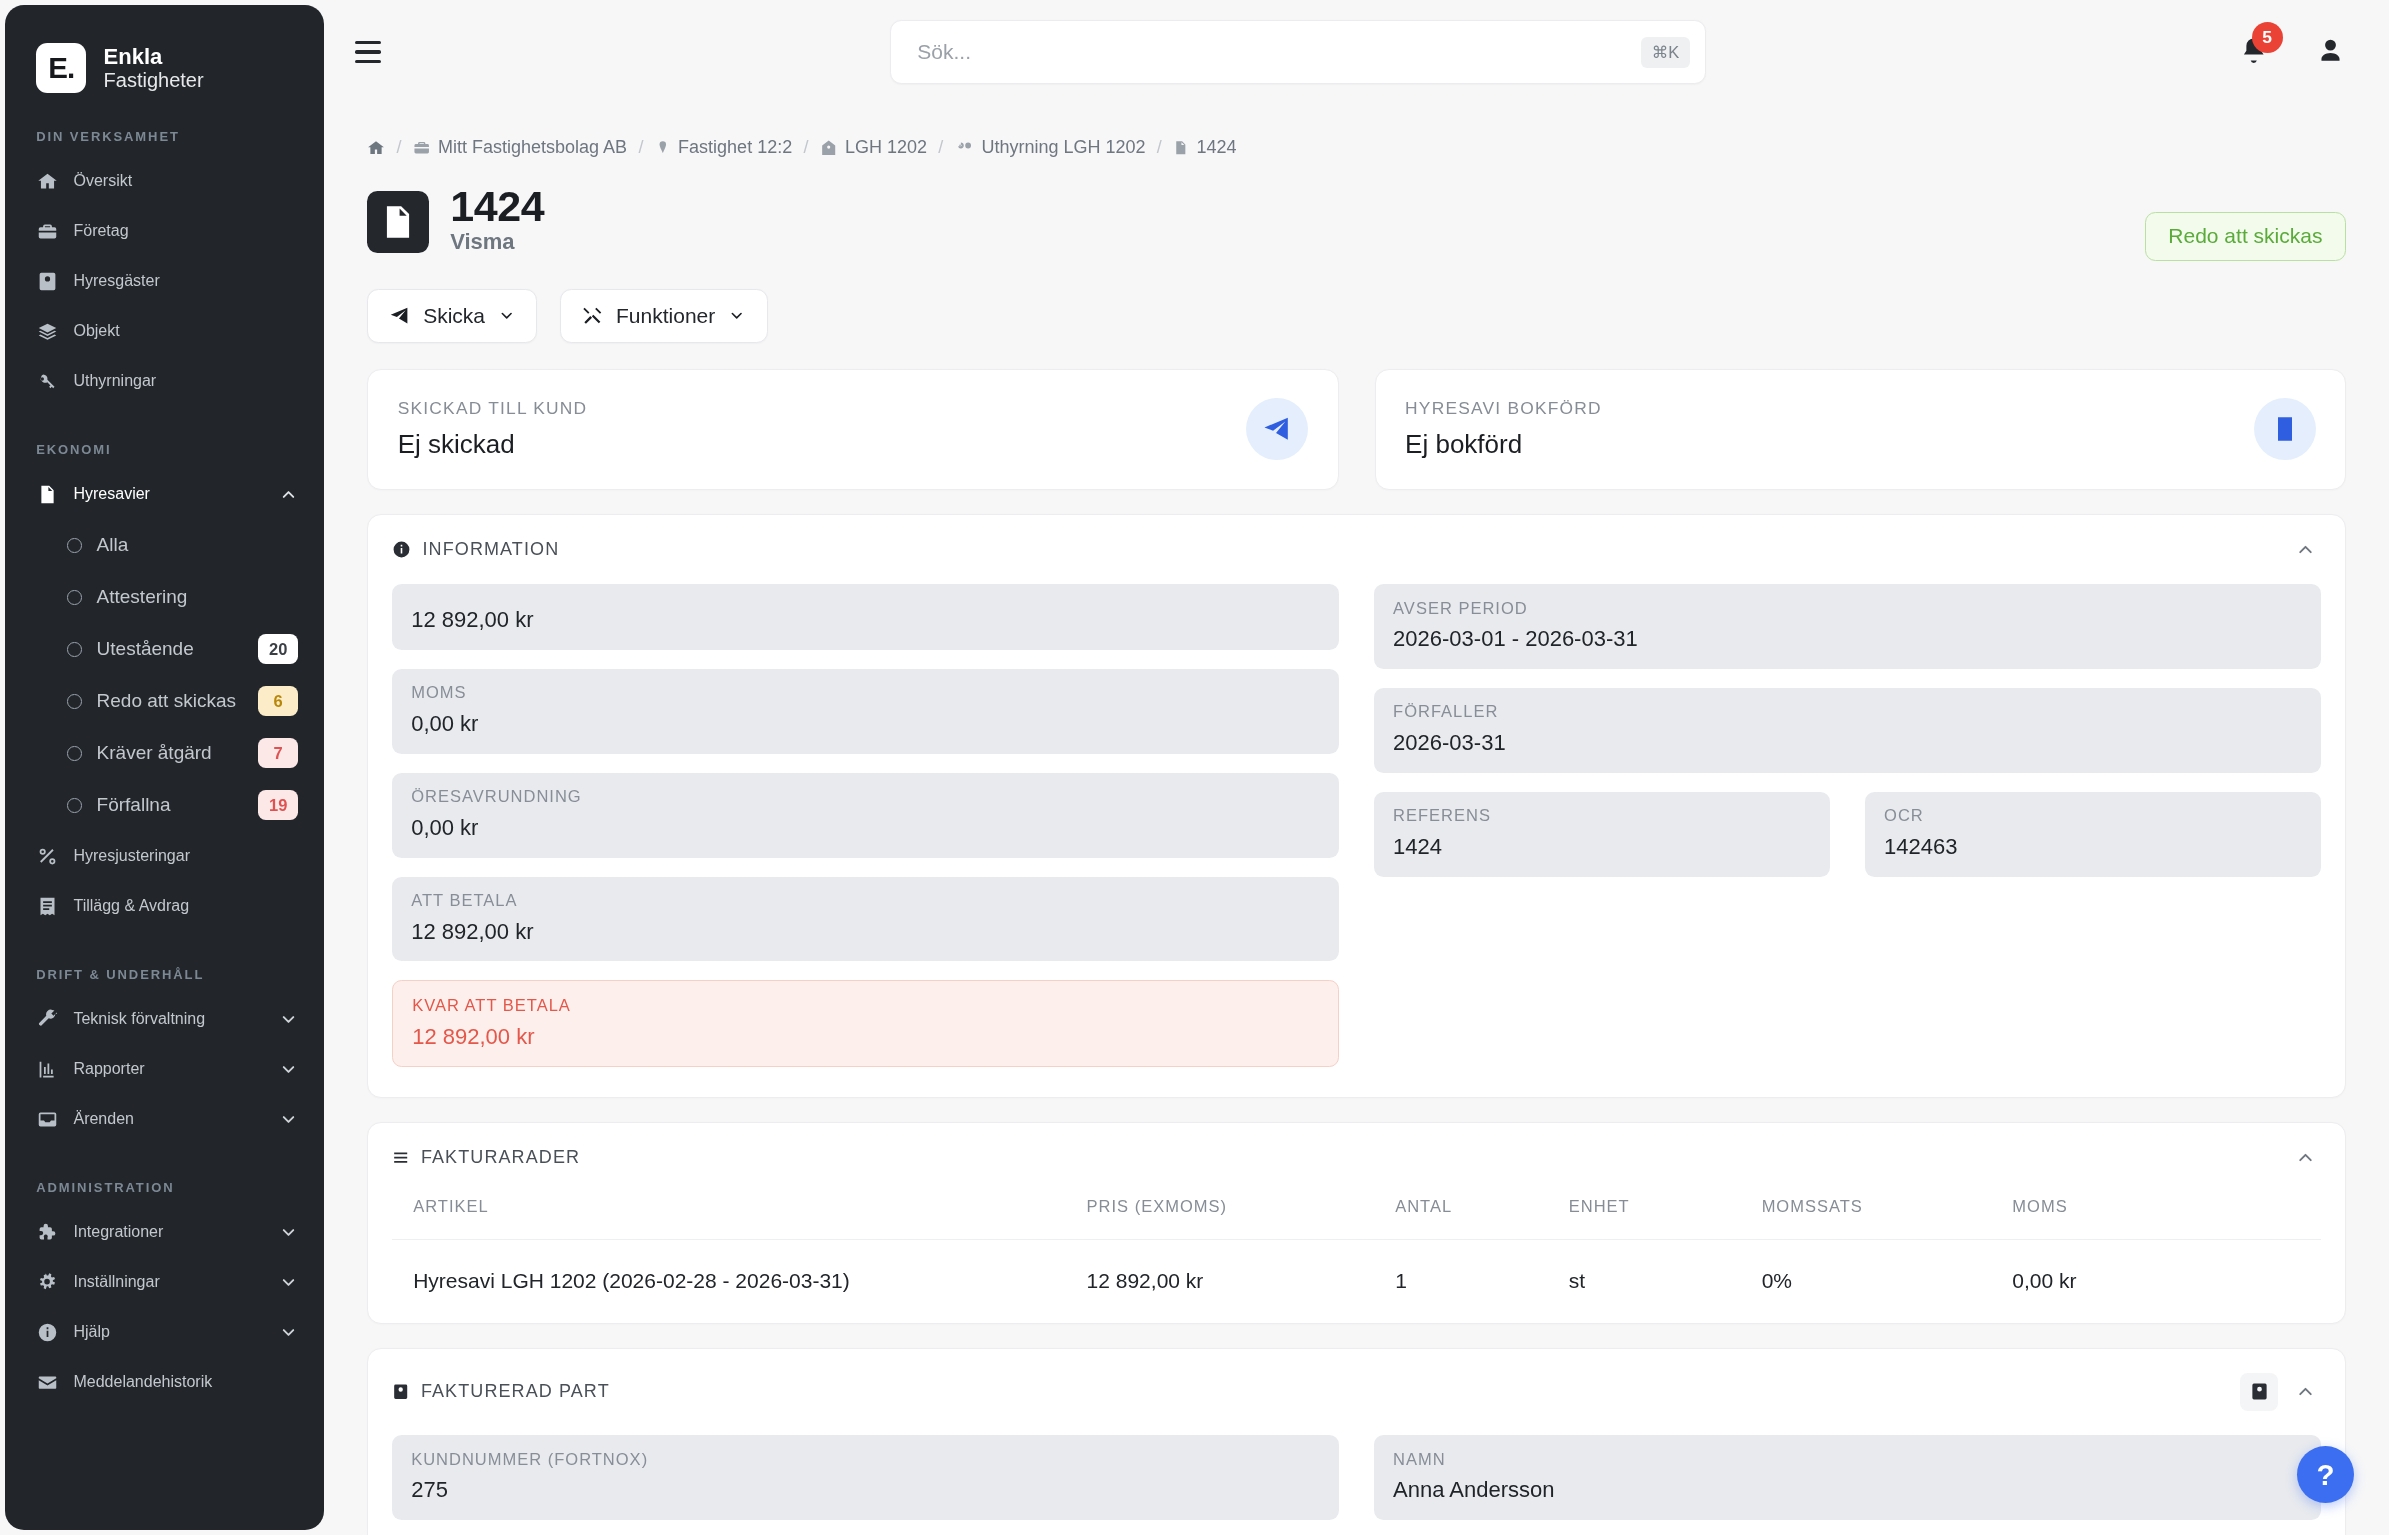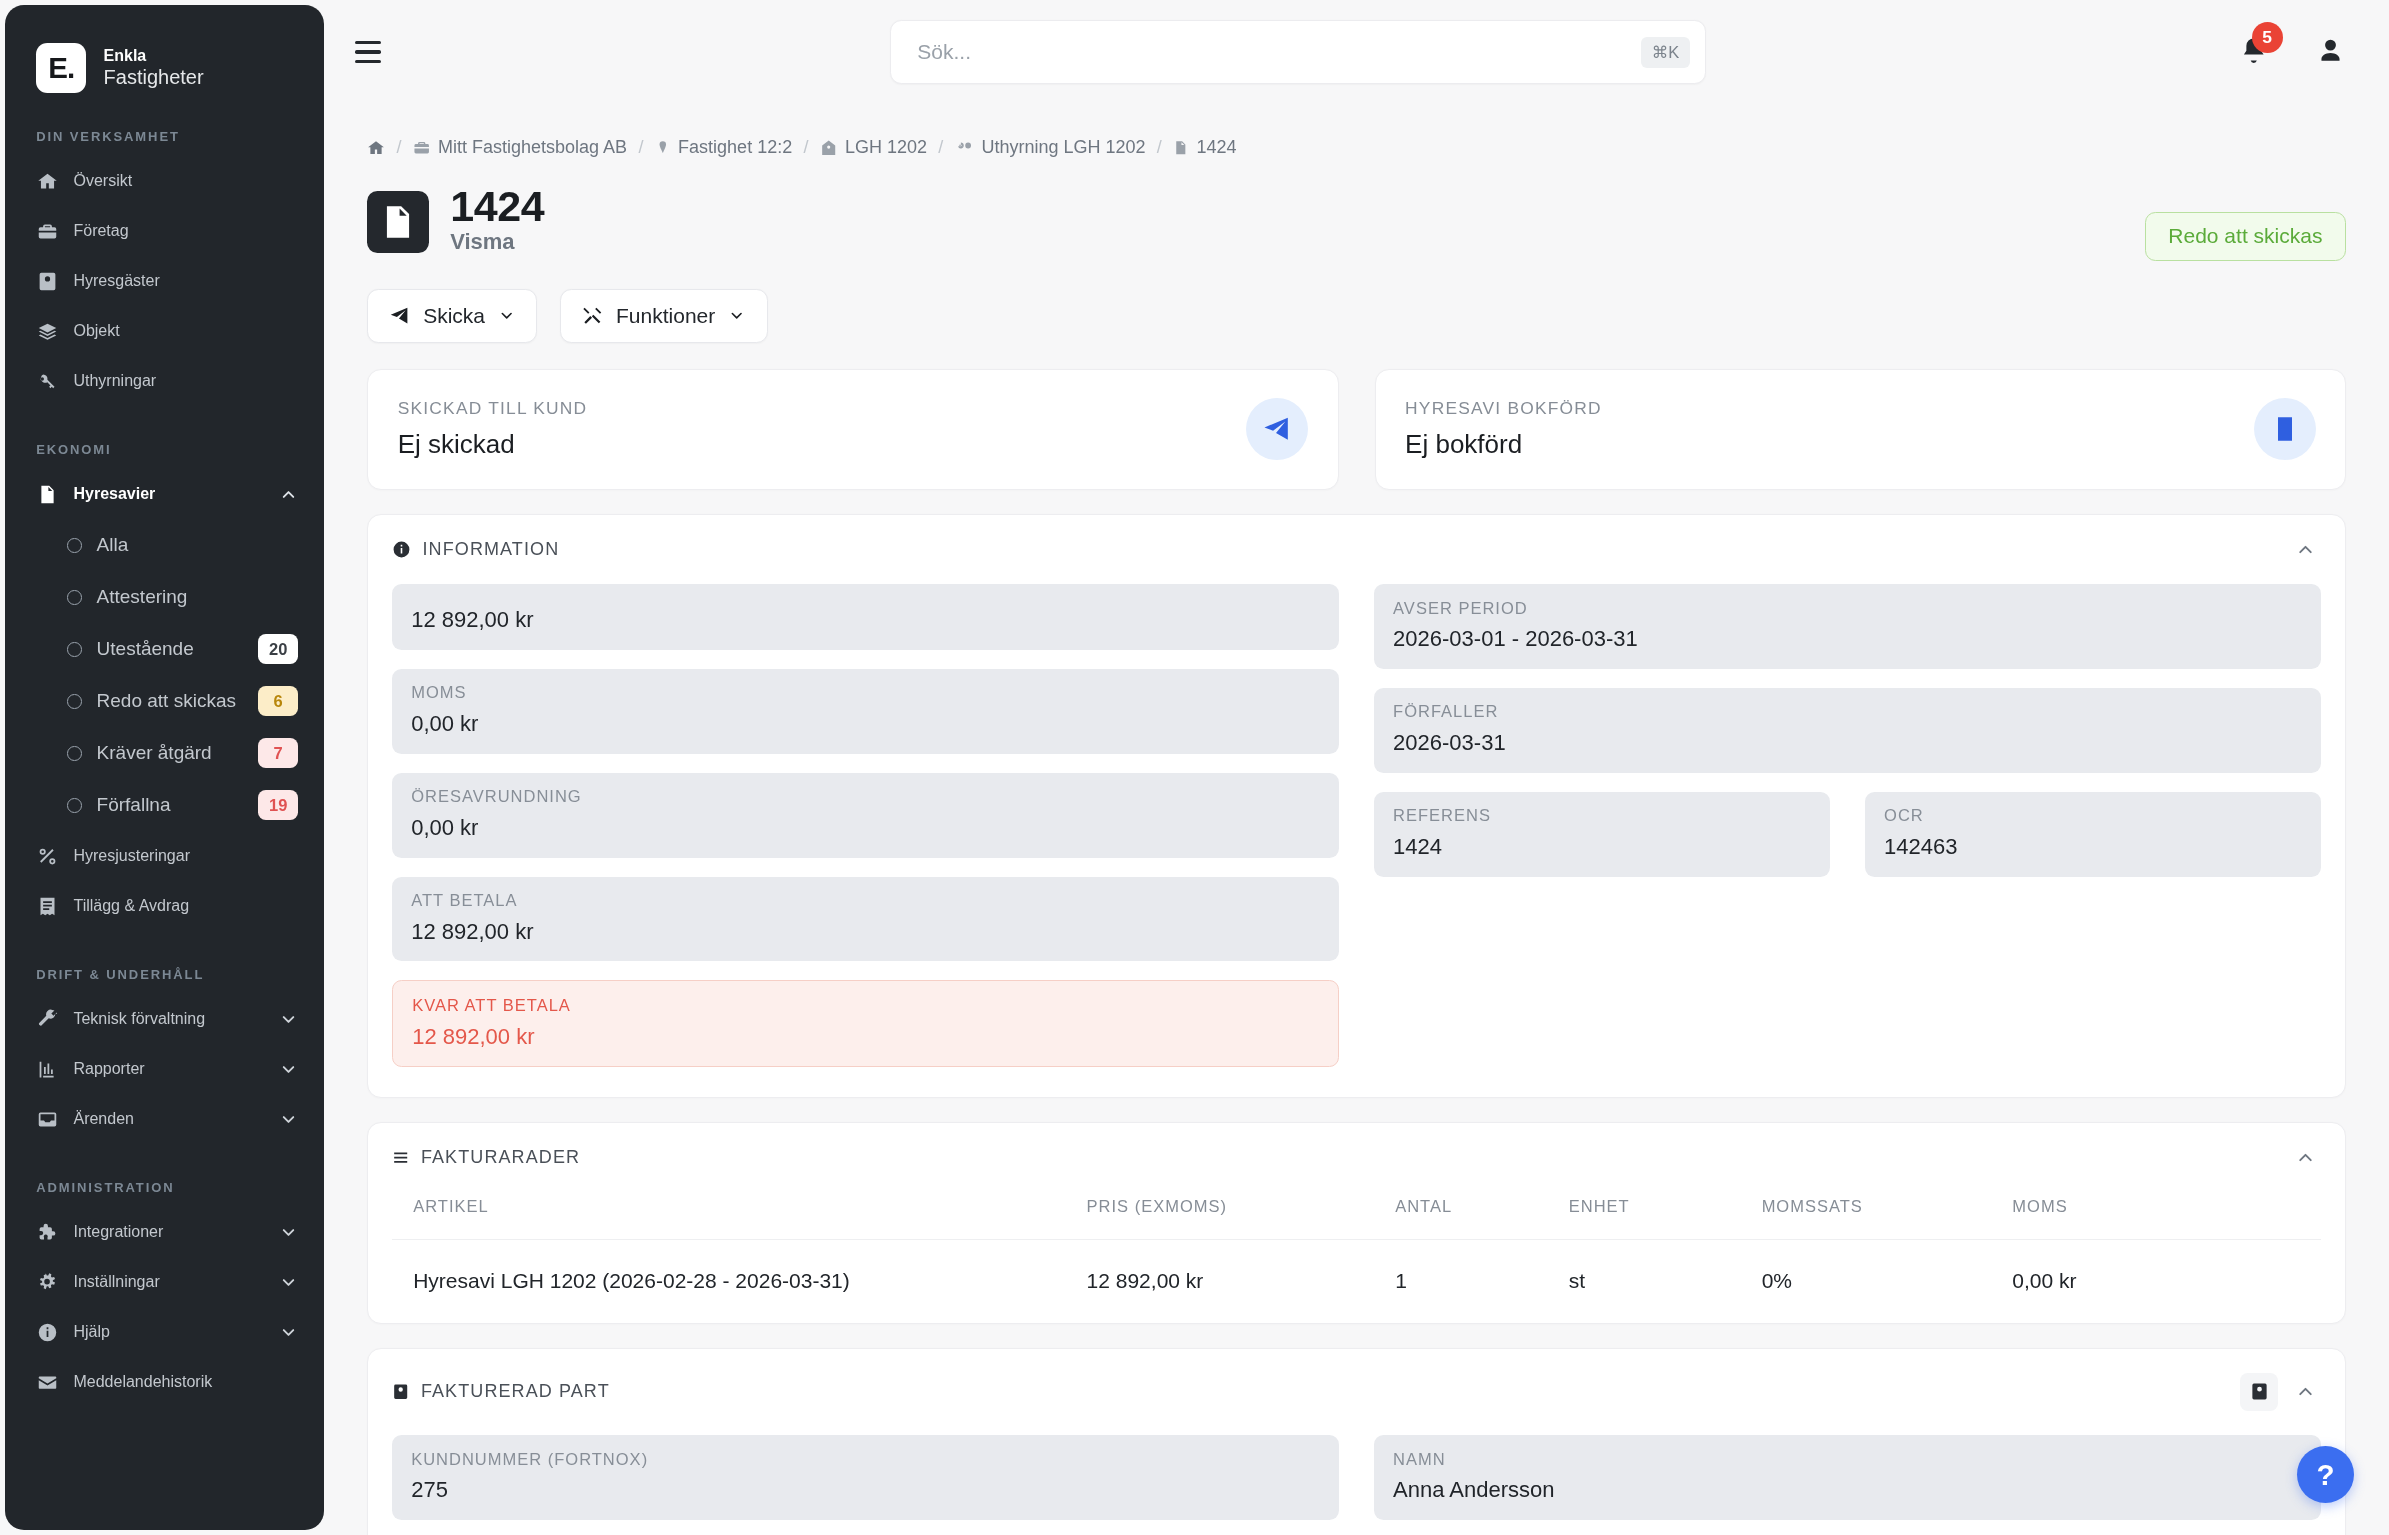--- a/index.html
+++ b/index.html
@@ -24,34 +24,34 @@
     color: #c8ccd2;
   }
   .brand { display: flex; align-items: center; gap: 17.4px; padding: 38px 0 0 31px; }
   .brand-logo {
     width: 50px; height: 50px; border-radius: 11.3px; background: #ffffff;
     display: flex; align-items: center; justify-content: center;
     font-weight: bold; font-size: 29.5px; color: #16181b; letter-spacing: -0.9px;
     font-family: "Liberation Sans", sans-serif;
   }
   .brand-text { line-height: 1.15; }
-  .brand-name { font-size: 16px; font-weight: bold; color: #ffffff; }
+  .brand-name { font-size: 22px; font-weight: bold; color: #ffffff; }
   .brand-sub { font-size: 20px; color: #e6e8ea; font-weight: 400; }
 
   .nav-section-title {
     font-size: 13px; letter-spacing: 1.9px; color: #7c8894;
     font-weight: bold; padding: 0 0 0 31px; margin: 36px 0 12px;
   }
 
   .nav-item {
     display: flex; align-items: center; gap: 14.7px;
     padding: 0 26px 0 31px; height: 50px;
     font-size: 16px; color: #c3c8ce; cursor: pointer;
   }
-  .nav-item.active { color: #ffffff; font-weight: 700; }
+  .nav-item.active { color: #ffffff; font-weight: 400; }
   .nav-ico { width: 22.6px; display: flex; align-items: center; justify-content: center; flex: 0 0 22.6px; }
   .nav-ico svg { display: block; }
   .nav-label { flex: 1 1 auto; white-space: nowrap; }
   .chev { width: 19px; flex: 0 0 19px; display:flex; align-items:center; justify-content:center; }
 
   .sub-item {
     display: flex; align-items: center; gap: 14.7px;
     padding: 0 26px 0 62px; height: 52px;
     font-size: 19px; color: #c3c8ce; cursor: pointer;
   }

